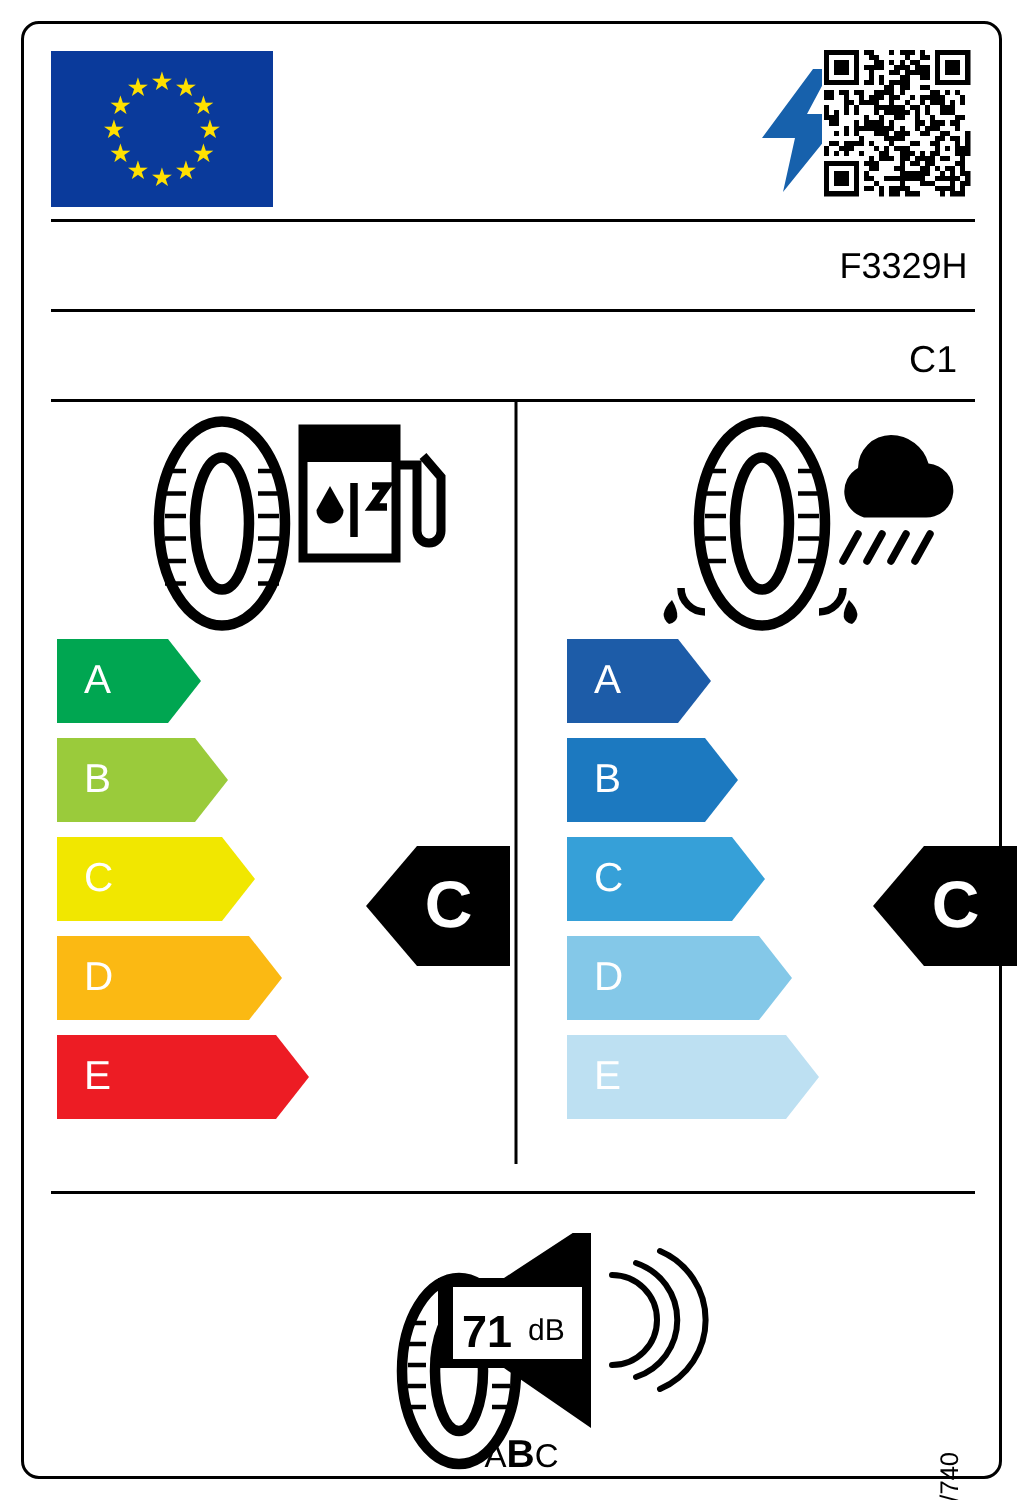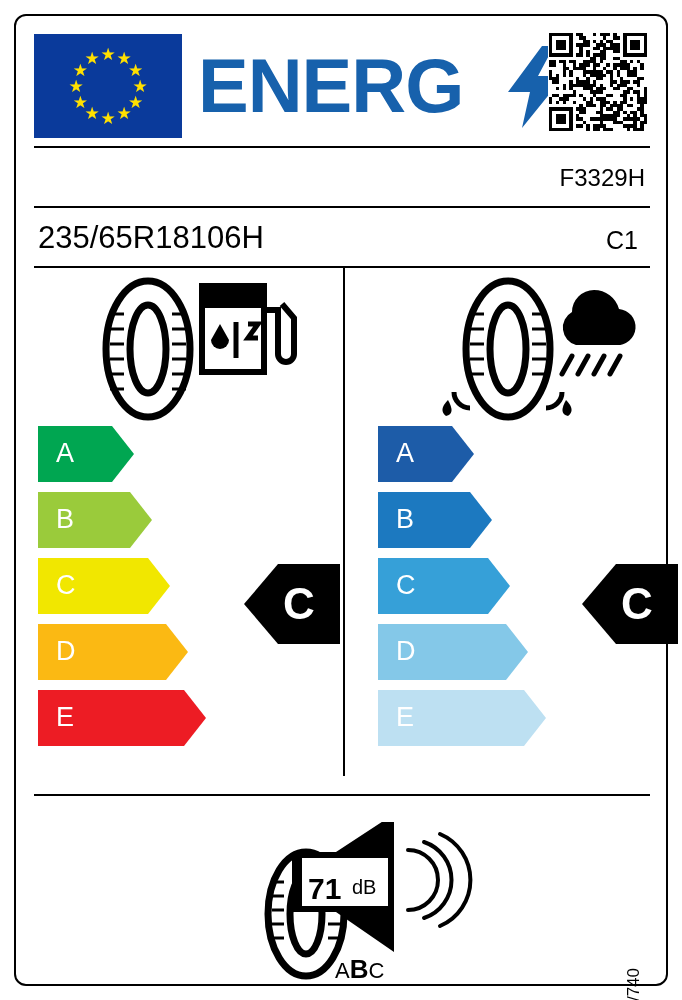--- a/index.html
+++ b/index.html
@@ -212,21 +212,21 @@
   }
   .noise-dbunit {
     position: absolute;
     left: 336px;
     top: 860px;
     font-size: 20px;
     font-weight: normal;
   }
   .noise-classes {
     position: absolute;
-    left: 319px;
+    left: 307px;
     top: 938px;
     font-size: 22px;
   }
   .noise-classes b { font-size: 26px; }
 
   .datecode {
     position: absolute;
     right: 20px;
     bottom: 16px;
     font-size: 17px;
@@ -250,21 +250,20 @@
         <div class="star" style="left: 93.2128px; top: 59.5px; color: rgb(255, 224, 0);">★</div>
         <div class="star" style="left: 81.5px; top: 71.2128px; color: rgb(255, 224, 0);">★</div>
         <div class="star" style="left: 65.5px; top: 75.5px; color: rgb(255, 224, 0);">★</div>
         <div class="star" style="left: 49.5px; top: 71.2128px; color: rgb(255, 224, 0);">★</div>
         <div class="star" style="left: 37.7872px; top: 59.5px; color: rgb(255, 224, 0);">★</div>
         <div class="star" style="left: 33.5px; top: 43.5px; color: rgb(255, 224, 0);">★</div>
         <div class="star" style="left: 37.7872px; top: 27.5px; color: rgb(255, 224, 0);">★</div>
         <div class="star" style="left: 49.5px; top: 15.7872px; color: rgb(255, 224, 0);">★</div>
       </div>
 
-    <div class="energ-word">ENERG</div>
 
     <div class="bolt">
       <svg width="56" height="82" viewBox="0 0 56 82">
         <polygon points="34,0 0,46 22,46 14,82 56,30 30,30 46,0" fill="#1761ac"></polygon>
       </svg>
     </div>
 
     <div class="qr">
       <svg width="98" height="98" viewBox="0 0 29 29" shape-rendering="crispEdges" id="qrsvg">
           <rect x="0" y="0" width="1" height="1" fill="#000"></rect>
@@ -697,21 +696,20 @@
         </svg>
     </div>
   </div>
 
   <div class="rule" style="top:130px;"></div>
 
   <div class="typecode">F3329H</div>
 
   <div class="rule" style="top:190px;"></div>
 
-  <div class="size">235/65R18106H</div>
   <div class="classcode">C1</div>
 
   <div class="rule" style="top:250px;"></div>
 
   <div class="vdiv"></div>
 
   <div class="pict left">
     <svg width="260" height="150" viewBox="0 0 260 150">
       <g>
         <ellipse cx="62" cy="75" rx="42" ry="68" fill="none" stroke="#000" stroke-width="7"></ellipse>

